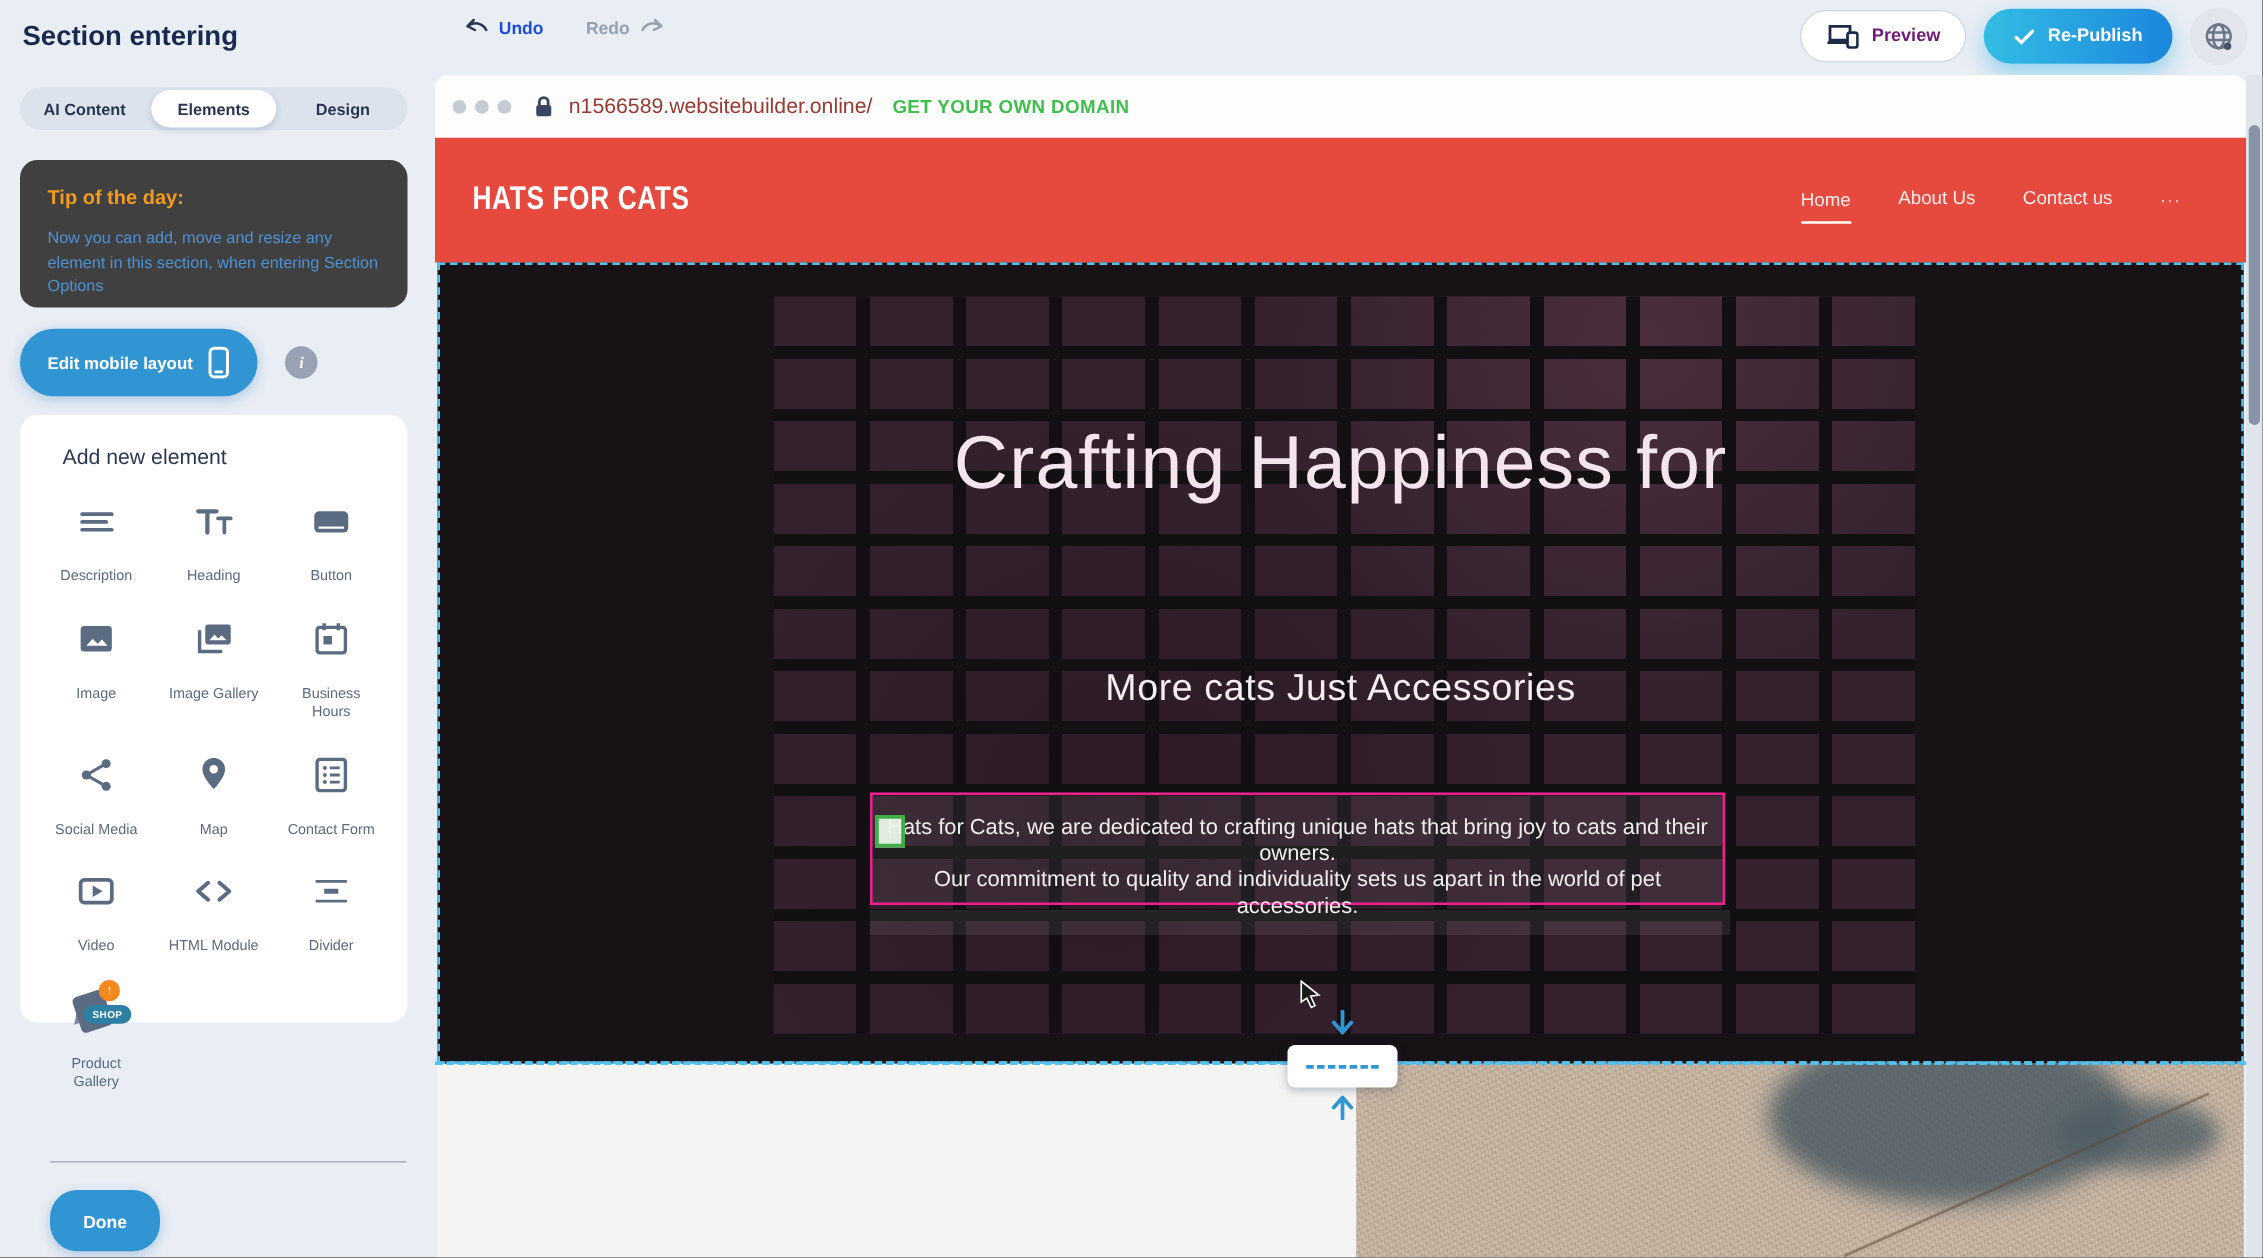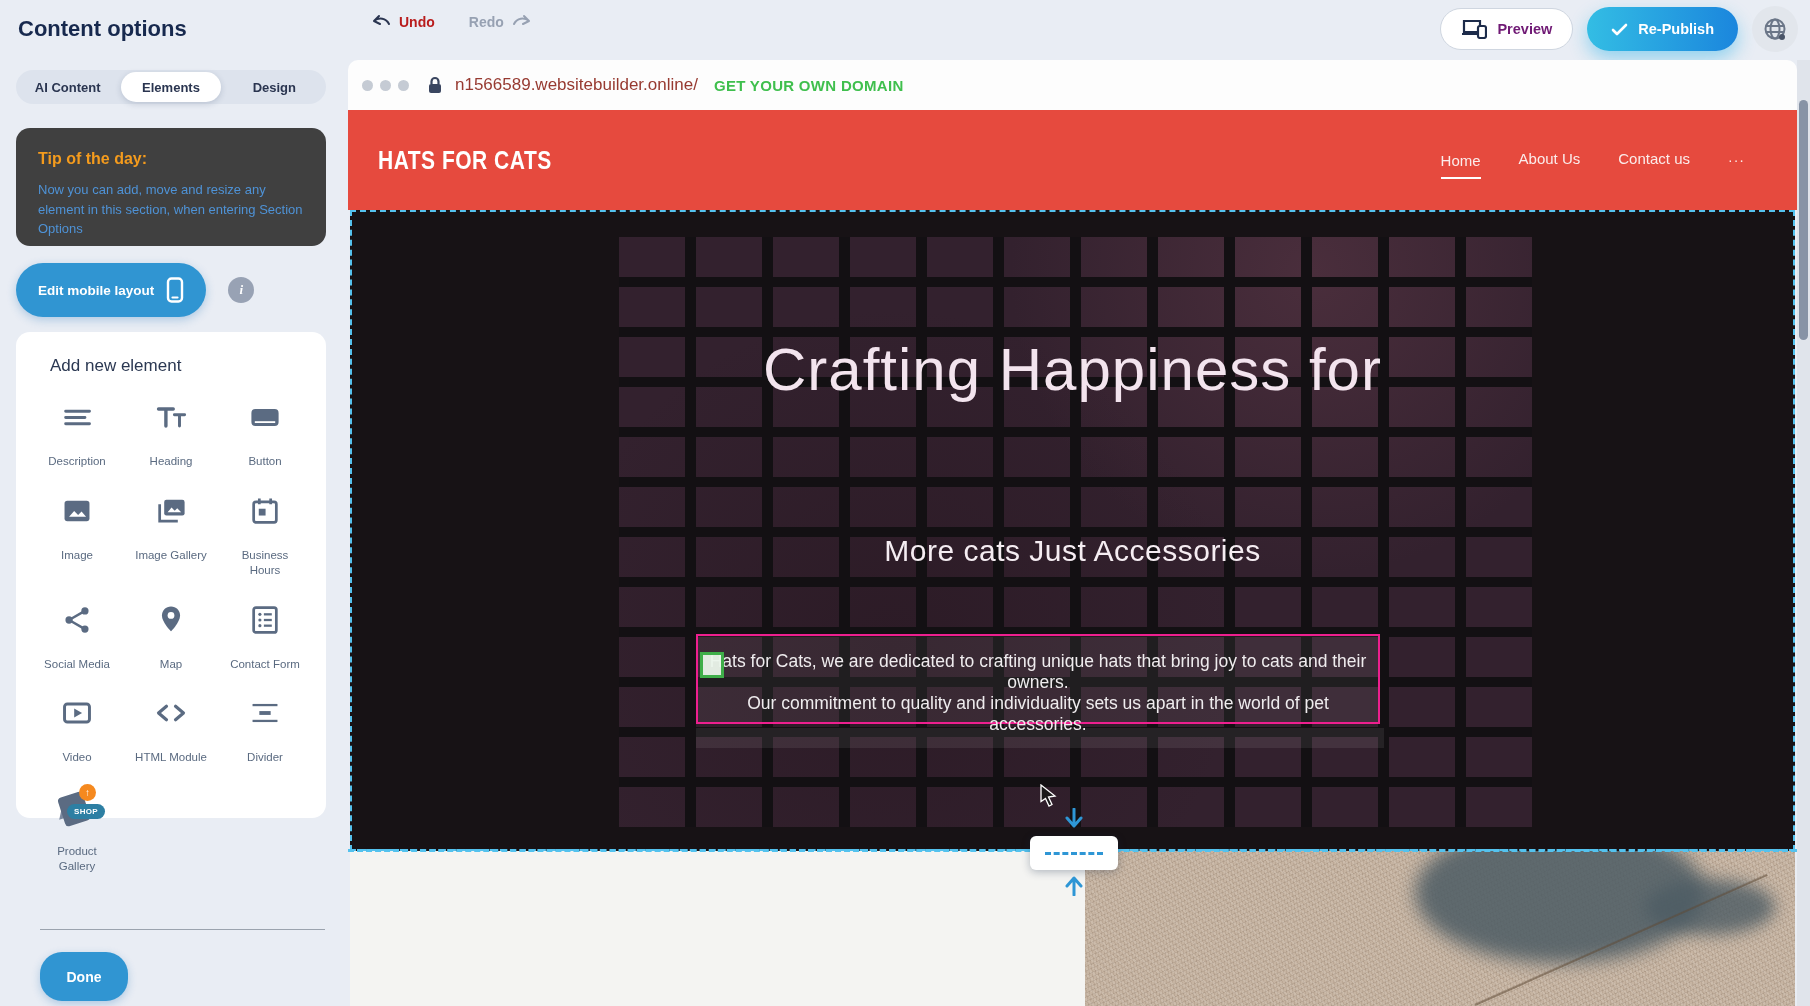--- a/index.html
+++ b/index.html
@@ -3,21 +3,21 @@
 <meta charset="utf-8">
 <style>
   * { box-sizing: border-box; margin: 0; padding: 0; }
   html,body { width:1810px; height:1006px; overflow:hidden; }
   body { font-family:"Liberation Sans", sans-serif; background:#e9edf4; position:relative; }
 
   
   .topbar { position:absolute; left:0; top:0; width:1810px; height:60px; }
   .undo-redo { position:absolute; left:372px; top:14px; display:flex; align-items:center; gap:34px; }
   .tb-btn { display:flex; align-items:center; gap:8px; font-size:14px; font-weight:bold; cursor:pointer; background:none; border:none; font-family:inherit; }
-  .tb-undo { color:#b91c1c; }
+  .tb-undo { color:#1d4ed8; }
   .tb-redo { color:#97a1b2; }
   .top-actions { position:absolute; right:12px; top:6px; display:flex; align-items:center; gap:14px; }
   .btn-preview { display:flex; align-items:center; gap:10px; height:42px; padding:0 20px; border:1.5px solid #cfd6e0; border-radius:22px; background:#fff; color:#701a75; font-size:14.5px; font-weight:bold; font-family:inherit; cursor:pointer; }
   .btn-republish { display:flex; align-items:center; gap:10px; height:44px; padding:0 24px; border:none; border-radius:23px; background:linear-gradient(90deg,#33bde4,#1b86dd); color:#fff; font-size:14.5px; font-weight:bold; font-family:inherit; cursor:pointer; box-shadow:0 8px 18px rgba(41,178,232,.45); }
   .btn-globe { width:46px; height:46px; border-radius:50%; background:#e2e6ec; border:none; display:flex; align-items:center; justify-content:center; cursor:pointer; position:relative; }
 
   
   .sidebar { position:absolute; left:0; top:0; width:348px; height:1006px; }
   .panel-title { position:absolute; left:18px; top:16px; font-size:22px; font-weight:bold; color:#17294e; }
   .tabs { position:absolute; left:16px; top:70px; width:310px; height:34px; background:#dde3ed; border-radius:17px; display:flex; align-items:center; }
@@ -137,21 +137,21 @@
         <circle cx="13" cy="13" r="9.5" stroke="#6b7688" stroke-width="2" fill="none"></circle>
         <ellipse cx="13" cy="13" rx="4.5" ry="9.5" stroke="#6b7688" stroke-width="2" fill="none"></ellipse>
         <path d="M4 10 h18 M4 16 h18" stroke="#6b7688" stroke-width="2" fill="none"></path>
         <circle cx="20" cy="21" r="3" fill="#4a5568"></circle>
       </svg>
     </button>
   </div>
 </div>
 
 <aside class="sidebar">
-  <h1 class="panel-title">Content options</h1>
+  <h1 class="panel-title">Section entering</h1>
 
   <div class="tabs">
     <button class="tab">AI Content</button>
     <button class="tab active">Elements</button>
     <button class="tab">Design</button>
   </div>
 
   <div class="tip-card">
     <div class="tip-title">Tip of the day:</div>
     <div class="tip-body">Now you can add, move and resize any element in this section, when entering Section Options</div>

